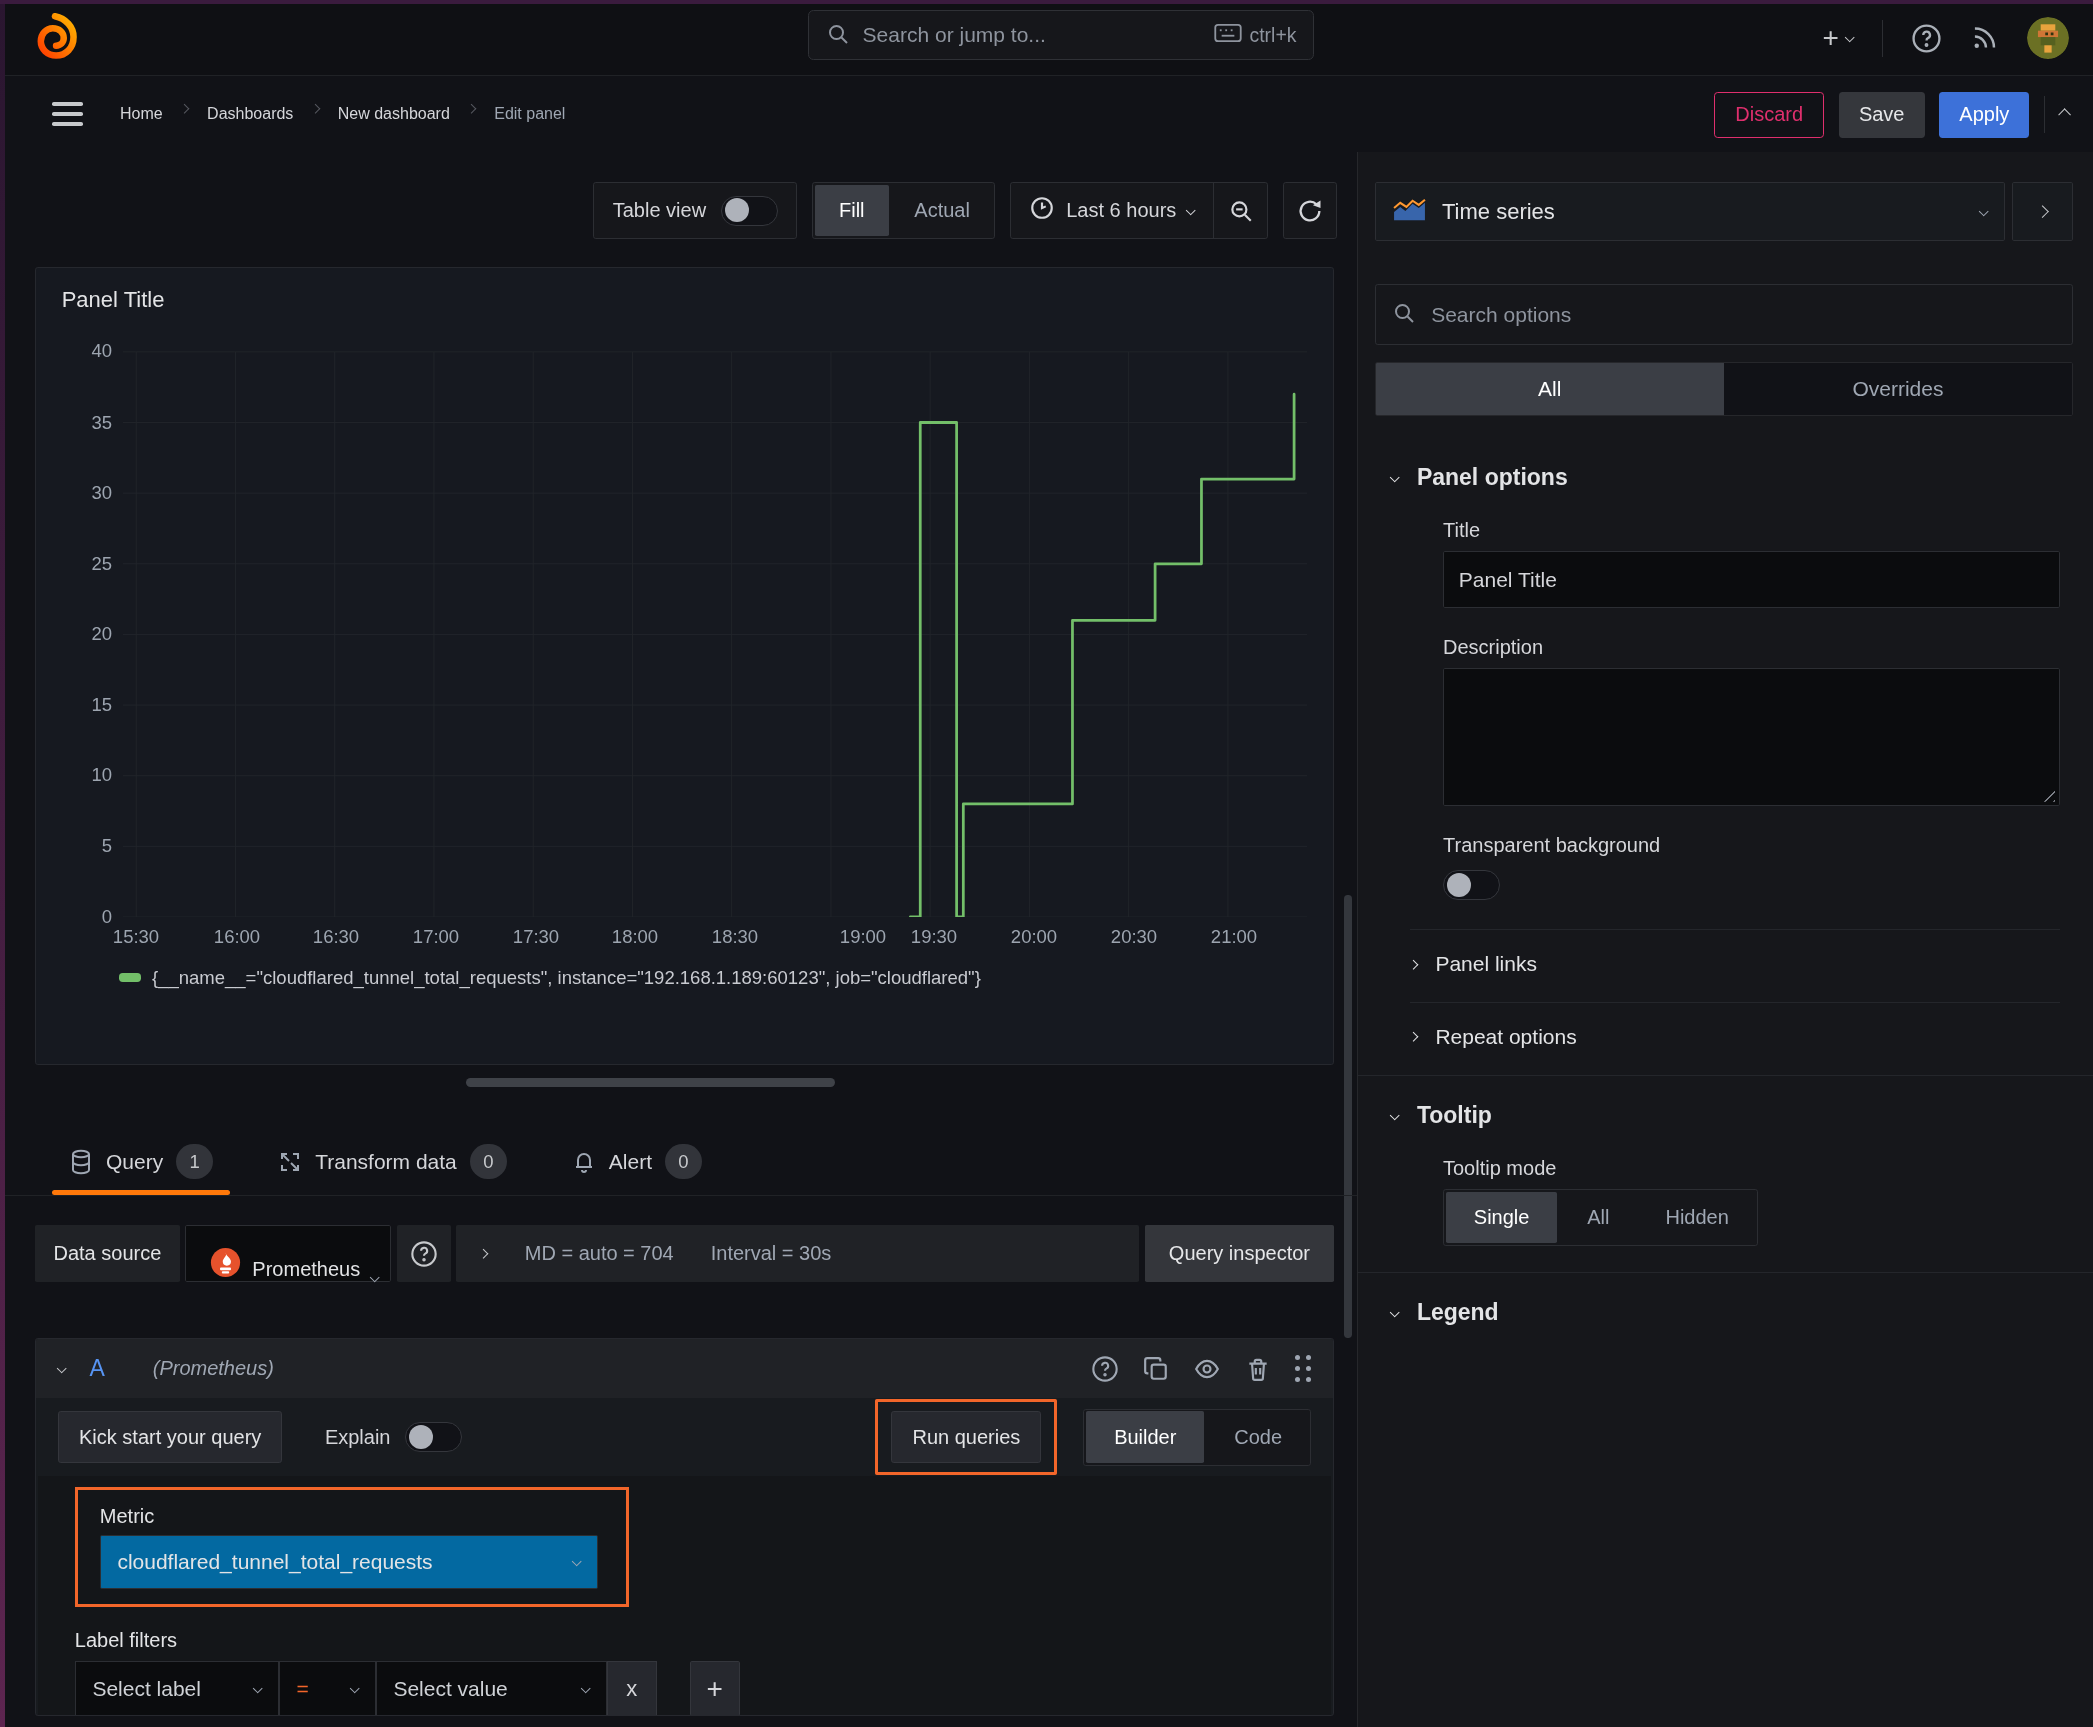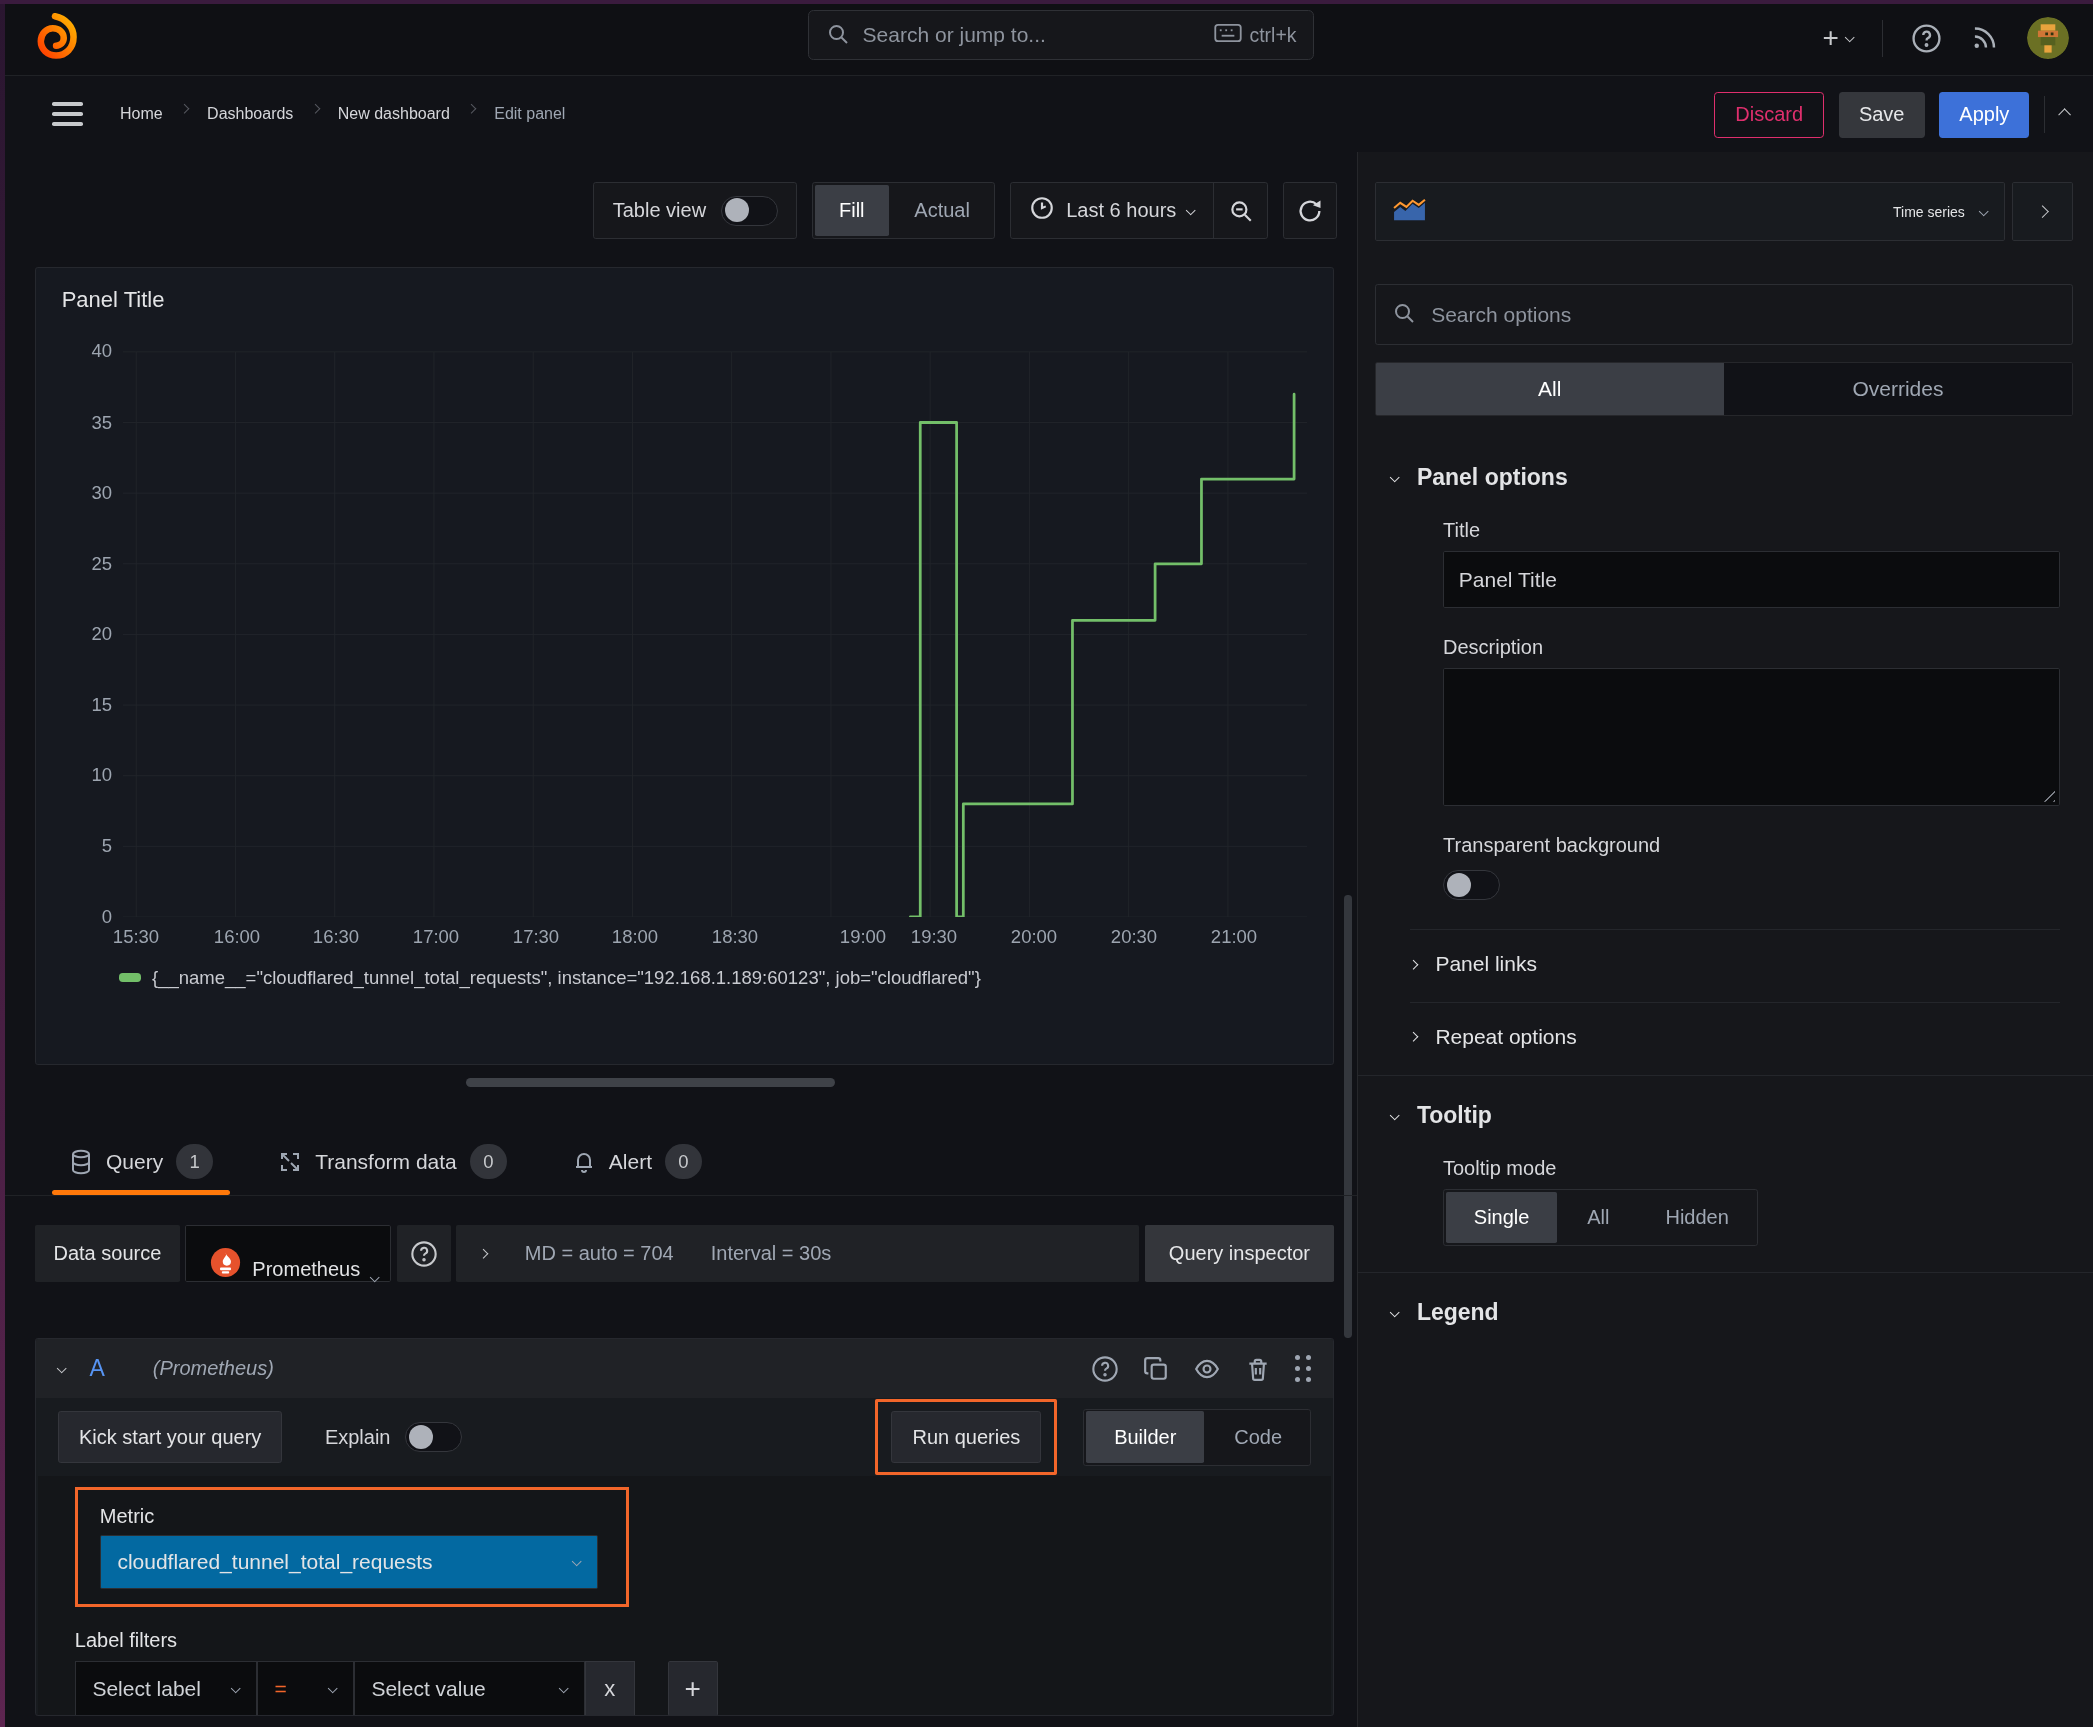--- a/index.html
+++ b/index.html
@@ -111,21 +111,21 @@
   .metric-select{width:498px;}
   .lfrow{display:flex;align-items:stretch;margin-top:9.2px;gap:0;height:55px;}
   .lf{background:#0b0c0e;border:0.9px solid #2c2e33;display:flex;align-items:center;gap:13px;padding:0 16.6px;font-size:21px;color:#cfd2d6;cursor:pointer;}
   .lf.op{color:var(--annotation-orange,#f2662a);}
   .xbtn{width:50px;background:#26282e;border:0.9px solid #34363c;display:flex;align-items:center;justify-content:center;color:#d5d6da;font-size:22px;cursor:pointer;}
   .addbtn{width:50px;margin-left:33px;background:#26282e;border:0.9px solid #34363c;border-radius:1.8px;display:flex;align-items:center;justify-content:center;color:#d5d6da;font-size:28px;cursor:pointer;}
 
   
   .vizrow{position:absolute;left:16.6px;right:20px;top:30px;height:59px;display:flex;gap:7.4px;}
   .vizsel{flex:1;background:#181b1f;border:0.9px solid #2c2e33;border-radius:1.8px;display:flex;align-items:center;gap:14.8px;padding:0 16.6px;cursor:pointer;}
-  .vizsel .nm{flex:1;font-size:14px;color:#e3e4e6;text-align:right;}
+  .vizsel .nm{flex:1;font-size:22px;color:#e3e4e6;}
   .collapsebtn{width:61px;background:#181b1f;border:0.9px solid #2c2e33;border-radius:1.8px;display:flex;align-items:center;justify-content:center;cursor:pointer;color:#c7c9cc;}
   .optsearch{position:absolute;left:16.6px;right:20px;top:132px;height:61px;background:transparent;border:0.9px solid #2c2e33;border-radius:2.8px;display:flex;align-items:center;gap:13px;padding:0 16.6px;}
   .optsearch input{flex:1;background:transparent;border:none;outline:none;color:#d5d6da;font-size:21px;}
   .optsearch input::placeholder{color:#8e949e;}
   .ovtabs{position:absolute;left:16.6px;right:20px;top:210px;height:54px;display:flex;background:#111217;border:0.9px solid #26272b;border-radius:1.8px;overflow:hidden;}
   .ovtabs .t{flex:1;display:flex;align-items:center;justify-content:center;font-size:21px;color:#9fa7b3;cursor:pointer;}
   .ovtabs .t.sel{background:#3b3e45;color:#fff;}
   .opts{position:absolute;left:0;right:0;top:286px;bottom:0;padding:0 33px;overflow:hidden;}
   .sect-head{display:flex;align-items:center;gap:18.5px;font-size:23px;font-weight:600;color:#e3e4e6;cursor:pointer;margin-top:26px;}
   .sub{margin-left:52px;}
@@ -478,21 +478,21 @@
       <div class="qbody">
         <div class="annot annot-metric">
           <div class="fldlabel">Metric</div>
           <div class="selectbox metric-select">
             <span class="val">cloudflared_tunnel_total_requests</span>
             <span class="chv d sm" style="color:#9fa7b3"></span>
           </div>
         </div>
         <div class="fldlabel" style="margin-top:22px">Label filters</div>
         <div class="lfrow">
-          <div class="lf" style="width:182px">
+          <div class="lf" style="width:204px">
             <span style="flex:1">Select label</span>
               <span class="chv d sm" style="color:#9fa7b3"></span>
           </div>
           <div class="lf op" style="width:97px">
             <span style="flex:1">=</span>
               <span class="chv d sm" style="color:#9fa7b3"></span>
           </div>
           <div class="lf" style="width:231px">
             <span style="flex:1">Select value</span>
               <span class="chv d sm" style="color:#9fa7b3"></span>

